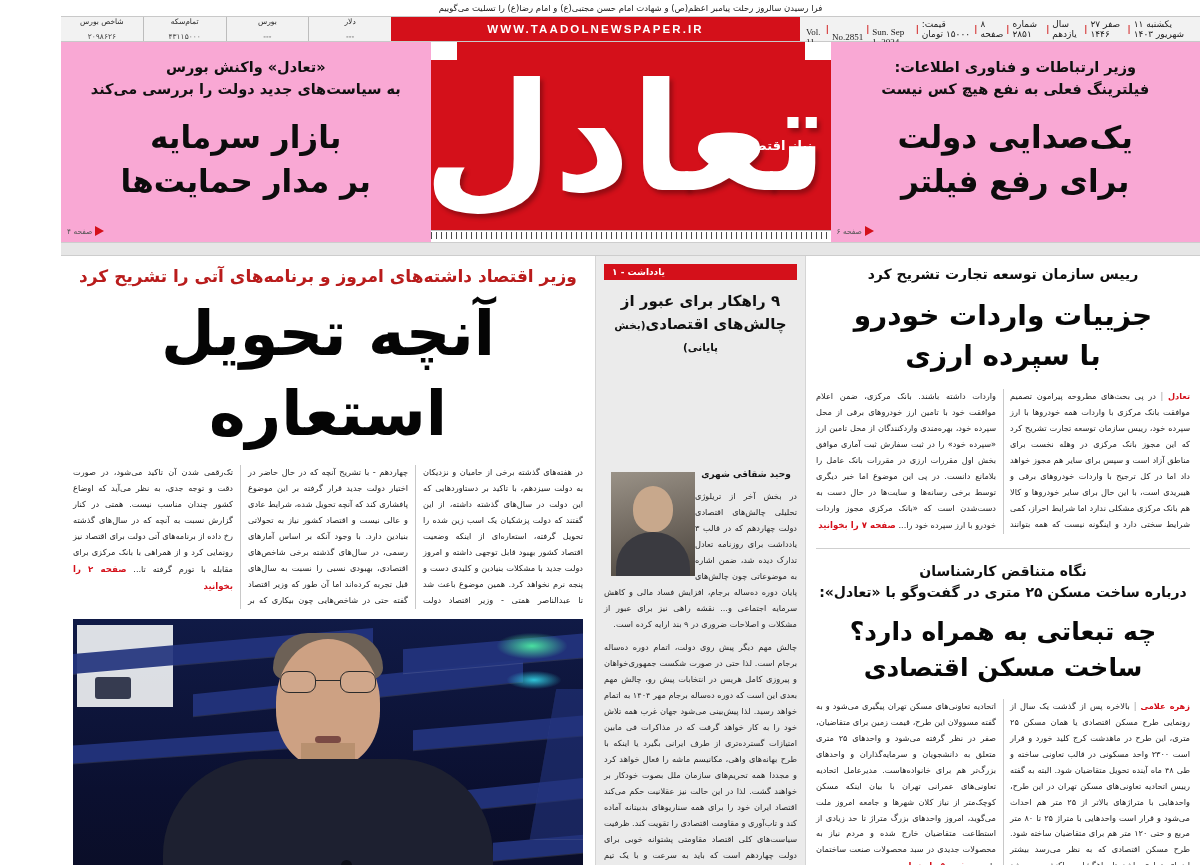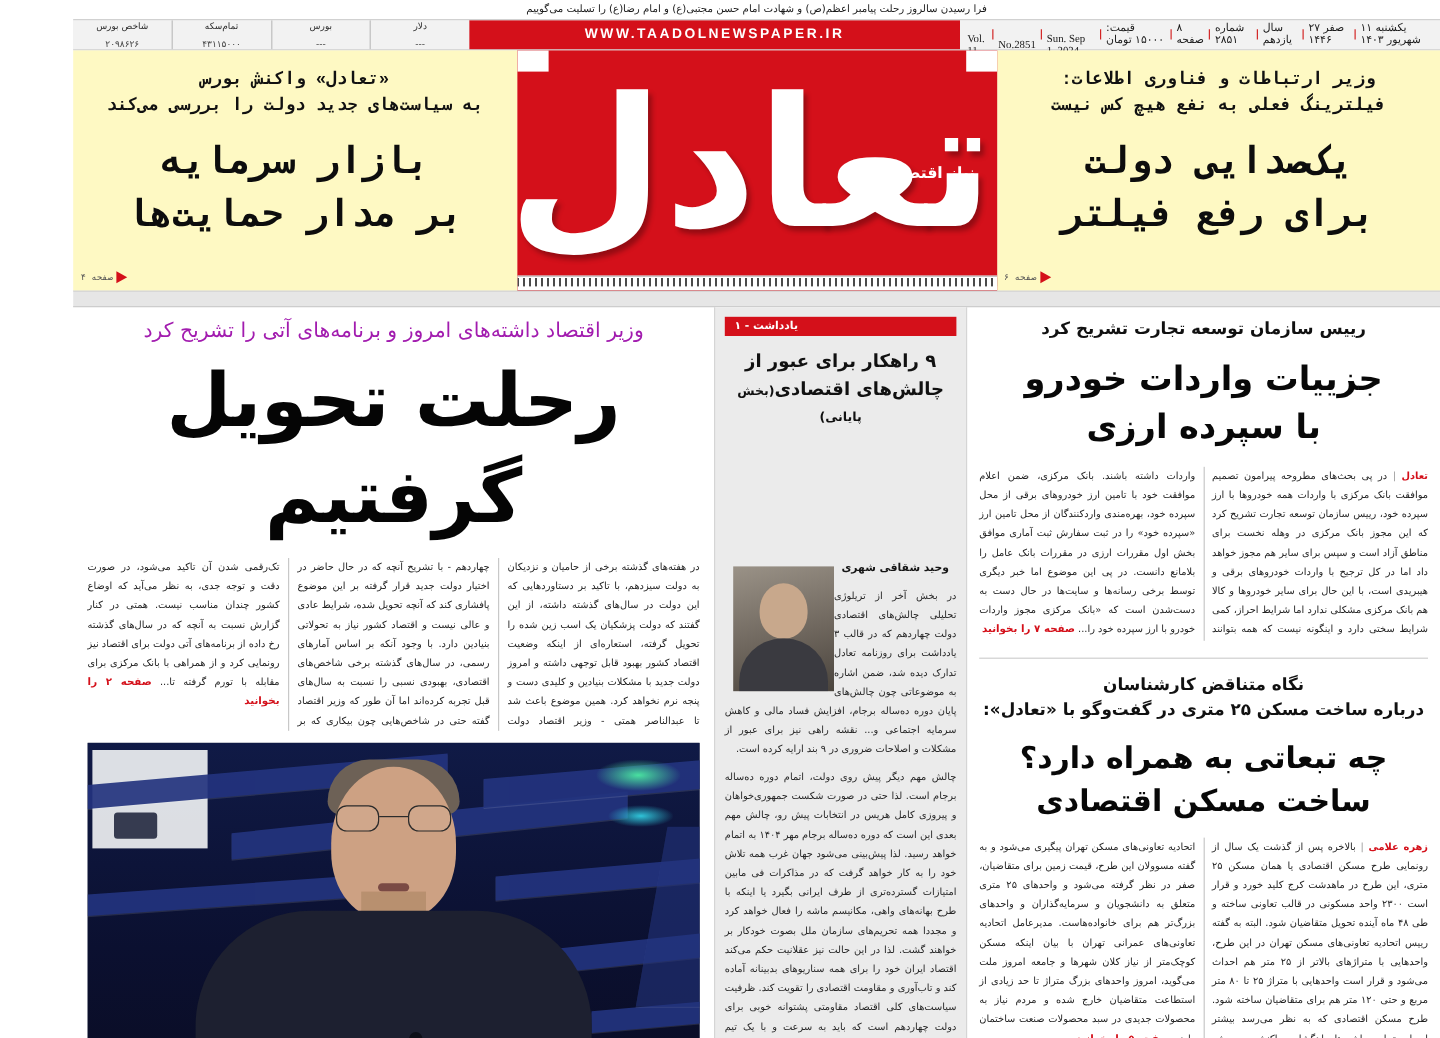--- a/index.html
+++ b/index.html
@@ -53,21 +53,21 @@
     font-size:7.5px; color:#2a2a2a; line-height:1.25;
   }
   .ticker:first-child { border-right:none; }
   .ticker .tlabel { font-size:7.5px; }
   .ticker .tval { font-size:7.5px; color:#444; }
 
   
   .masthead-row { position:relative; height:200px; display:flex; }
   .head-col {
     flex:1 1 0; position:relative; padding:14px 14px 0 14px;
-    text-align:center; background:#fef9c3;font-family:Liberation Mono, monospace;
+    text-align:center; background:#f9a8d4;
   }
   .kicker { font-size:14.5px; font-weight:bold; line-height:1.55; color:#111; }
   .big-head {
     font-size:31px; font-weight:bold; line-height:1.42;
     color:#0d0d0d; margin-top:14px; letter-spacing:-0.4px;
   }
   .page-ref {
     position:absolute; bottom:6px; display:flex; align-items:center; gap:3px;
     font-size:7.5px; color:#555;
   }
@@ -151,21 +151,21 @@
   .author-photo::after {
     content:""; position:absolute; left:50%; bottom:0; transform:translateX(-50%);
     width:74px; height:44px; border-radius:36px 36px 0 0; background:#3a3a40;
   }
   .author-name { clear:none; font-size:9px; font-weight:bold; text-align:center;
                  color:#151515; margin:2px 0 6px 0; }
   .note-body { font-size:8.2px; line-height:1.95; text-align:justify; color:#262626; }
   .note-body p { margin-bottom:7px; }
 
   
-  .main-kicker { font-size:17px; font-weight:normal; text-align:center; color:#a21caf; line-height:1.5; }
+  .main-kicker { font-size:17px; font-weight:bold; text-align:center; color:#b91c1c; line-height:1.5; }
   .main-title {
     font-size:62px; font-weight:bold; text-align:center; color:#050505;
     line-height:1.3; margin-top:4px; letter-spacing:-1px;
   }
   .cols3 {
     margin-top:10px; column-count:3; column-gap:15px;
     column-rule:0.5px solid #c8c8c8;
     font-size:8.2px; line-height:1.95; text-align:justify; color:#232323;
   }
   .photo-frame {
@@ -365,21 +365,21 @@
       <div class="note-body">
         <div class="author-photo"></div>
         <div class="author-name" style="margin-top:108px;">وحید شقاقی شهری</div>
         <p>در بخش آخر از تریلوژی تحلیلی چالش‌های اقتصادی دولت چهاردهم که در قالب ۳ یادداشت برای روزنامه تعادل تدارک دیده شد، ضمن اشاره به موضوعاتی چون چالش‌های پایان دوره ده‌ساله برجام، افزایش فساد مالی و کاهش سرمایه اجتماعی و... نقشه راهی نیز برای عبور از مشکلات و اصلاحات ضروری در ۹ بند ارایه کرده است.</p>
         <p>چالش مهم دیگر پیش روی دولت، اتمام دوره ده‌ساله برجام است. لذا حتی در صورت شکست جمهوری‌خواهان و پیروزی کامل هریس در انتخابات پیش رو، چالش مهم بعدی این است که دوره ده‌ساله برجام مهر ۱۴۰۴ به اتمام خواهد رسید. لذا پیش‌بینی می‌شود جهان غرب همه تلاش خود را به کار خواهد گرفت که در مذاکرات فی مابین امتیازات گسترده‌تری از طرف ایرانی بگیرد یا اینکه با طرح بهانه‌های واهی، مکانیسم ماشه را فعال خواهد کرد و مجددا همه تحریم‌های سازمان ملل بصوت خودکار بر خواهند گشت. لذا در این حالت نیز عقلانیت حکم می‌کند اقتصاد ایران خود را برای همه سناریوهای بدبینانه آماده کند و تاب‌آوری و مقاومت اقتصادی را تقویت کند. ظرفیت سیاست‌های کلی اقتصاد مقاومتی پشتوانه خوبی برای دولت چهاردهم است که باید به سرعت و با یک تیم حرفه‌ای و کاربلد، آرایش تقویت تاب‌آوری و مقابله با تشدید تحریم‌های اقتصادی را اتخاذ نماید. ابر چالش پنجم، افزایش ادراک فساد مالی و اقتصادی در کنار تنزل شدید سرمایه اجتماعی است. در کنار چالش‌های</p>
       </div>
     </div>
 
     <div class="col-right">
       <div class="main-kicker">وزیر اقتصاد داشته‌های امروز و برنامه‌های آتی را تشریح کرد</div>
-      <div class="main-title">رحلت تحویل گرفتیم</div>
+      <div class="main-title">آنچه تحویل استعاره</div>
       <div class="cols3">
         <span>در هفته‌های گذشته برخی از حامیان و نزدیکان به دولت سیزدهم، با تاکید بر دستاوردهایی که این دولت در سال‌های گذشته داشته، از این گفتند که دولت پزشکیان یک اسب زین شده را تحویل گرفته، استعاره‌ای از اینکه وضعیت اقتصاد کشور بهبود قابل توجهی داشته و امروز دولت جدید با مشکلات بنیادین و کلیدی دست و پنجه نرم نخواهد کرد. همین موضوع باعث شد تا عبدالناصر</span>
         <span>همتی - وزیر اقتصاد دولت چهاردهم - با تشریح آنچه که در حال حاضر در اختیار دولت جدید قرار گرفته بر این موضوع پافشاری کند که آنچه تحویل شده، شرایط عادی و عالی نیست و اقتصاد کشور نیاز به تحولاتی بنیادین دارد. با وجود آنکه بر اساس آمارهای رسمی، در سال‌های گذشته برخی شاخص‌های اقتصادی، بهبودی نسبی را نسبت به سال‌های قبل تجربه کرده‌اند اما آن طور که</span>
         <span>وزیر اقتصاد گفته حتی در شاخص‌هایی چون بیکاری که بر تک‌رقمی شدن آن تاکید می‌شود، در صورت دقت و توجه جدی، به نظر می‌آید که اوضاع کشور چندان مناسب نیست. همتی در کنار گزارش نسبت به آنچه که در سال‌های گذشته رخ داده از برنامه‌های آتی دولت برای اقتصاد نیز رونمایی کرد و از همراهی با بانک مرکزی برای مقابله با تورم گرفته تا...</span>
         <span class="more-link">صفحه ۲ را بخوانید</span>
       </div>
 
       <div class="photo-frame">
         <div class="studio-bg"></div>
         <div class="whitepanel"></div>

